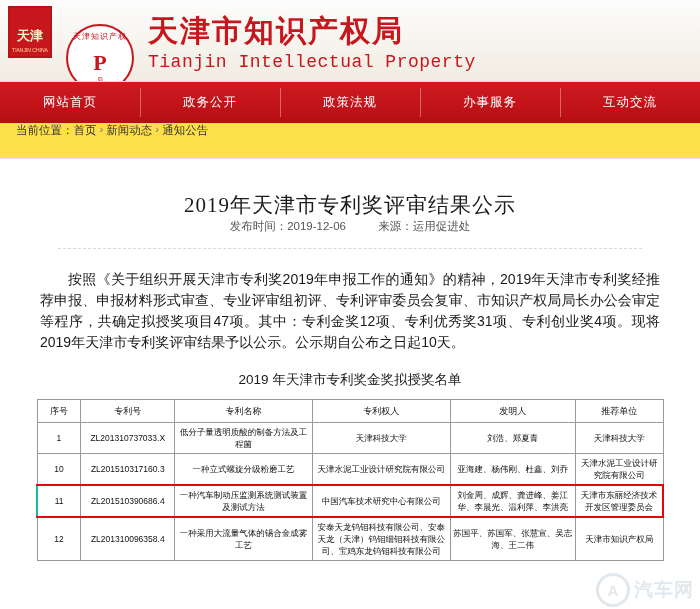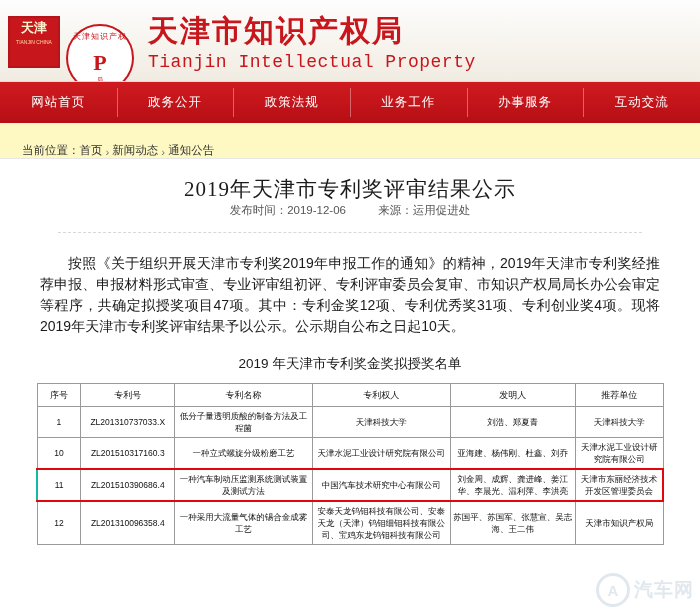--- a/index.html
+++ b/index.html
@@ -19,29 +19,29 @@
   
   .banner {
     position: relative;
     height: 82px;
     background: linear-gradient(to bottom, #fdfdfd 0%, #f7f4ee 55%, #f1ece2 100%);
     border-bottom: 1px solid #e2dccf;
     overflow: hidden;
   }
   .banner-left-logo {
     position: absolute;
-    left: 8px; top: 16px;
-    width: 52px; height: 52px;
+    left: 8px; top: 6px;
+    width: 44px; height: 52px;
     border: 2px solid #b4151b;
     background: #c8161d;
     color: #ffe9a8;
     font-size: 9px;
     line-height: 11px;
     text-align: center;
-    padding-top: 4px;
+    padding-top: 22px;
     letter-spacing: 0;
   }
   .banner-left-logo .cn { font-size: 13px; color: #fff3cf; display:block; font-weight: bold;}
   .banner-left-logo .en { font-size: 5px; display:block; margin-top:4px; color:#ffdf9e;}
   .seal {
     position: absolute;
     left: 66px; top: 24px;
     width: 68px; height: 68px;
     border-radius: 50%;
     border: 2px solid #c8161d;
@@ -104,40 +104,40 @@
     position: absolute;
     left: 0; top: 6px; bottom: 6px;
     width: 1px;
     background: rgba(255,255,255,0.35);
   }
 
   
   .breadcrumb-wrap {
     height: 36px;
     display: flex;
-    align-items: flex-end;
-    padding-left: 22px;
+    align-items: flex-start;
+    padding-left: 16px;
     font-size: 11.5px;
     color: #333;
     border-bottom: 1px solid #e6e6e6;
-    background: #fef9c3;
+    background: #fde047;
   }
   .breadcrumb-wrap .sep { margin: 0 3px; color: #777; }
   .crumb-link { color: #333; }
 
   
   .article {
     padding: 0 36px;
   }
   .article-title {
     text-align: center;
     font-family: "Liberation Serif", serif;
     font-size: 21px;
     color: #1b1b1b;
-    margin-top: 16px;
+    margin-top: 32px;
     letter-spacing: 1px;
   }
   .article-meta {
     text-align: center;
     font-size: 11.5px;
     color: #555;
   }
   .article-meta .gap { display: inline-block; width: 26px; }
   .divider {
     margin: 14px 22px 0 22px;
@@ -241,21 +241,20 @@
     <div class="banner-title">
       <div class="cn">天津市知识产权局</div>
       <div class="en">Tianjin Intellectual Property</div>
     </div>
   </div>
 
   <div class="nav">
     <div class="nav-item">网站首页</div>
     <div class="nav-item">政务公开</div>
     <div class="nav-item">政策法规</div>
-    <div class="nav-item">业务工作</div>
     <div class="nav-item">办事服务</div>
     <div class="nav-item">互动交流</div>
   </div>
 
   <div class="breadcrumb-wrap">
     <span>当前位置：</span>
     <a class="crumb-link">首页</a>
     <span class="sep">›</span>
     <a class="crumb-link">新闻动态</a>
     <span class="sep">›</span>

